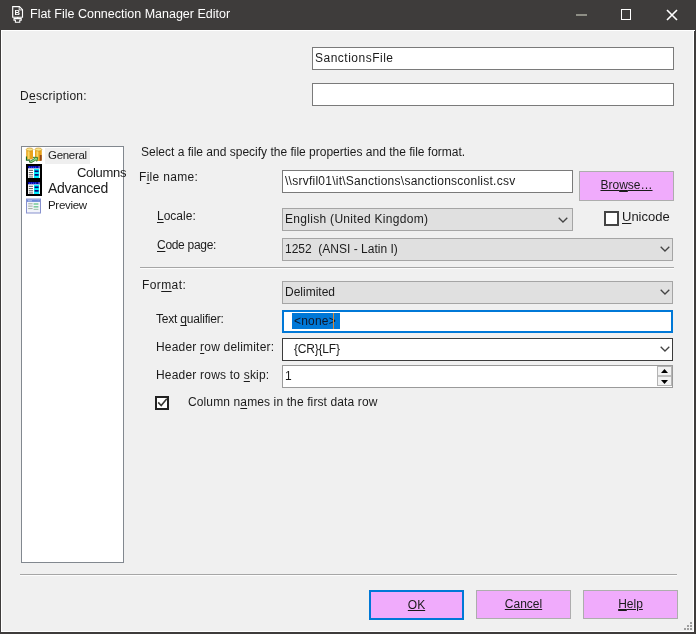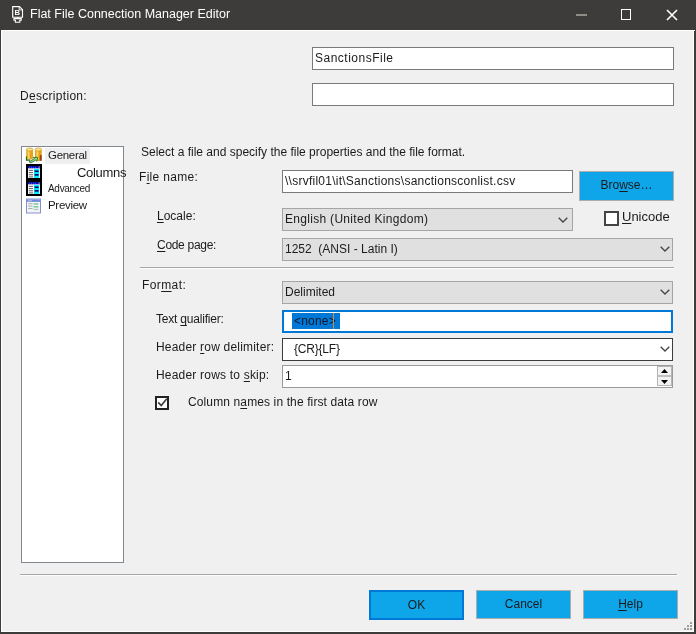--- a/index.html
+++ b/index.html
@@ -5,21 +5,21 @@
   * { margin:0; padding:0; box-sizing:border-box; }
   html,body { width:696px; height:634px; overflow:hidden; }
   body { font-family:"Liberation Sans", sans-serif; font-size:12px; color:#1b1b1b; background:#fff; }
   #win { position:absolute; left:0; top:0; width:696px; height:634px; background:#f0f0f0; }
   #titlebar { position:absolute; left:0; top:0; width:696px; height:30px; background:#3e3c3b; }
   .edge { position:absolute; background:#3e3c3b; }
   #titletext { position:absolute; left:30px; top:5px; height:18px; line-height:18px; color:#fff; font-size:12.5px; }
   .lbl { position:absolute; height:18px; line-height:18px; white-space:nowrap; }
   .txt { position:absolute; background:#fff; border:1px solid #7a7a7a; line-height:21px; padding-left:2px; white-space:nowrap; }
   .cmb { position:absolute; background:#e0e0e0; border:1px solid #a5a5a5; line-height:21px; padding-left:2px; white-space:nowrap; }
-  .btn { position:absolute; background:#0ea5e9; border:1px solid #adadad; text-align:center; }
+  .btn { position:absolute; background:#f0abfc; border:1px solid #adadad; text-align:center;text-decoration:underline; }
   u { text-underline-offset:2px; }
   svg { position:absolute; }
 </style>
 </head>
 <body>
 <div id="win">
   <div class="edge" style="left:0; top:30px; width:1px; height:604px;"></div>
   <div class="edge" style="left:694px; top:30px; width:2px; height:604px;"></div>
   <div class="edge" style="left:0; top:632px; width:696px; height:2px;"></div>
   <div style="position:absolute; left:1px; top:30px; width:1px; height:602px; background:#fff;"></div>
@@ -44,21 +44,21 @@
   </div>
 
   <div class="txt" style="left:312px; top:47px; width:362px; height:23px; letter-spacing:0.5px;">SanctionsFile</div>
   <div class="lbl" style="left:20px; top:87px; letter-spacing:0.3px;">D<u>e</u>scription:</div>
   <div class="txt" style="left:312px; top:83px; width:362px; height:23px;"></div>
 
   <div style="position:absolute; left:21px; top:146px; width:103px; height:417px; background:#fff; border:1px solid #82888f;"></div>
   <div style="position:absolute; left:45px; top:148px; width:45px; height:16px; background:#efefef;"></div>
   <div class="lbl" style="left:48px; top:147px; height:17px; line-height:17px; font-size:11.5px; letter-spacing:-0.3px;">General</div>
   <div class="lbl" style="left:48px; top:164px; height:17px; line-height:17px; font-size:13px; letter-spacing:-0.3px;margin-left:29px;">Columns</div>
-  <div class="lbl" style="left:48px; top:180px; height:17px; line-height:17px; font-size:10px; letter-spacing:-0.3px;">Advanced</div>
+  <div class="lbl" style="left:48px; top:180px; height:17px; line-height:17px; font-size:14px; letter-spacing:-0.3px;">Advanced</div>
   <div class="lbl" style="left:48px; top:197px; height:17px; line-height:17px; font-size:11.5px; letter-spacing:-0.3px;">Preview</div>
 
   <svg width="18" height="17" style="left:25px; top:147px;" viewBox="0 0 18 17">
     <g>
       <path d="M1.2 2.5 V11 a3.4 1.5 0 0 0 6.8 0 V2.5 Z" fill="#e8a21c"></path>
       <path d="M2.6 2.5 V12 h2 V2.5 Z" fill="#f7d464"></path>
       <ellipse cx="4.6" cy="2.5" rx="3.4" ry="1.5" fill="#f7e690" stroke="#c8860e" stroke-width="0.6"></ellipse>
       <path d="M10 2.5 V12.5 a3.4 1.5 0 0 0 6.8 0 V2.5 Z" fill="#e8a21c"></path>
       <path d="M11.4 2.5 V13.5 h2 V2.5 Z" fill="#f7d464"></path>
       <path d="M14.8 8 V13.8 h1.9 V8 Z" fill="#91471b"></path>

